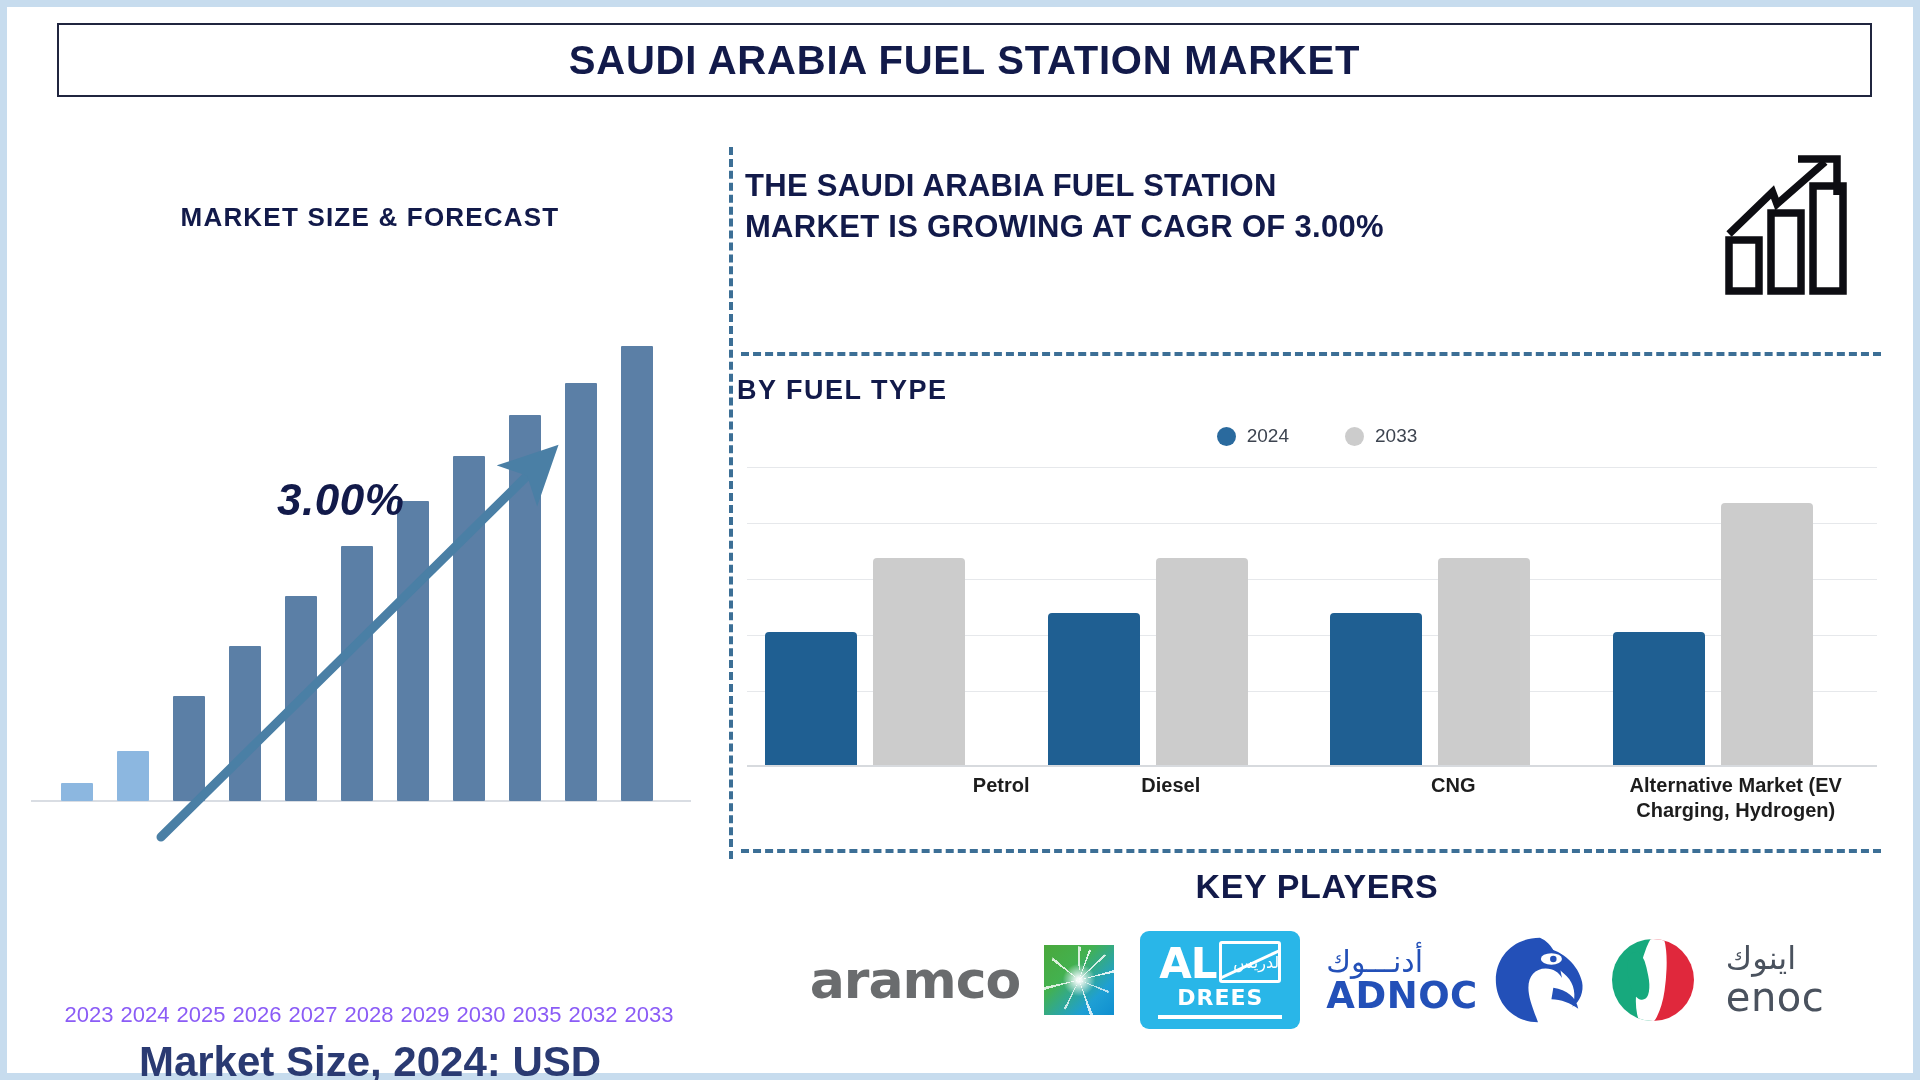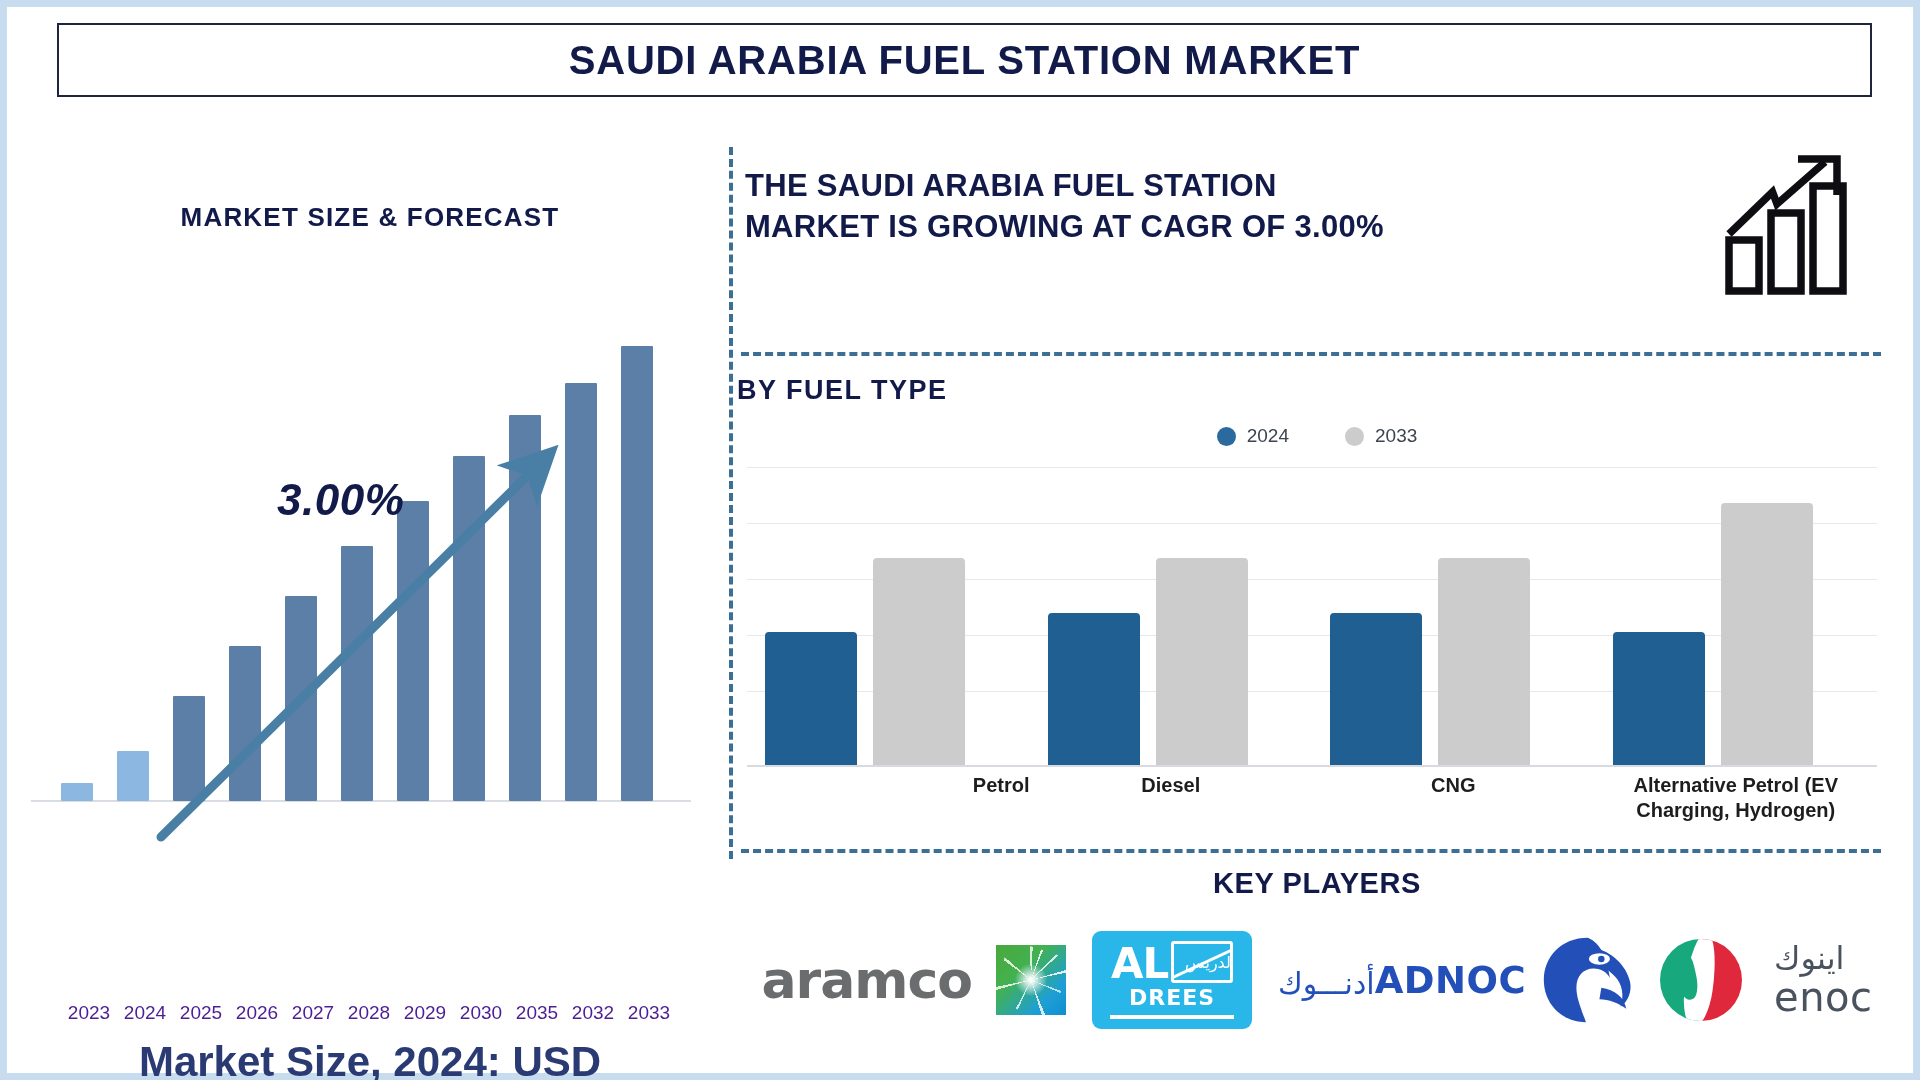--- a/index.html
+++ b/index.html
@@ -82,22 +82,22 @@
   }
   .lyears {
     position: absolute;
     left: 18px; top: 865px;
     width: 660px; height: 28px;
   }
   .lyear {
     position: absolute;
     width: 56px;
     text-align: center;
-    font-size: 19px;
-    color: #4c1d95;
+    font-size: 22px;
+    color: #8b5cf6;
     font-weight: 400;
   }
   .arrow-svg {
     position: absolute;
     left: 0; top: 150px;
     width: 660px; height: 440px;
     pointer-events: none;
   }
   .market-size {
     position: absolute;
@@ -203,21 +203,21 @@
     position: absolute;
     left: 722px; top: 140px;
     width: 0; height: 712px;
     border-left: 4px dashed #3c6f96;
   }
   .key-players {
     position: absolute;
     left: 0; top: 730px;
     width: 1160px;
     text-align: center;
-    font-size: 29px;
+    font-size: 34px;
     font-weight: 800;
     letter-spacing: 0.6px;
     color: #121a4a;
   }
   .logos {
     position: absolute;
     left: 0; top: 778px;
     width: 1160px; height: 130px;
     display: flex; align-items: center; justify-content: center;
     gap: 26px;
@@ -268,21 +268,21 @@
     background:#ffffff; transform: rotate(-25deg);
   }
   .aldrees-badge-ar {
     font-size: 16px; color: #ffffff; font-family: "DejaVu Sans", sans-serif; z-index:2;
   }
   .aldrees-drees { font-size: 22px; font-weight: 800; color:#ffffff; letter-spacing: 1px;
                    font-family: "DejaVu Sans", sans-serif; }
   .aldrees-rule { width: 124px; height: 4px; background:#ffffff; margin-top:3px; }
 
   .adnoc { gap: 12px; }
-  .adnoc-text { display:flex; flex-direction:row; align-items:flex-end; line-height:1; }
+  .adnoc-text { display:flex; flex-direction:column; align-items:flex-start; line-height:1; }
   .adnoc-ar { font-size: 30px; color:#2350b8; font-family:"DejaVu Sans", sans-serif; }
   .adnoc-en { font-size: 37px; font-weight: 800; color:#2350b8; letter-spacing:.5px;
               font-family:"DejaVu Sans", sans-serif; }
   .adnoc-mark { width: 96px; height: 92px; }
 
   .enoc { gap: 32px; }
   .enoc-mark {
     width: 82px; height: 82px; border-radius: 50%;
     background: linear-gradient(90deg,#17a97d 0 48%, #e0283c 48% 100%);
     position: relative; overflow: hidden;
@@ -412,21 +412,21 @@
         </div>
         <div class="rgroup" style="left: 847.5px; width: 282.5px;">
           <div class="rbar" style="left: 18px; height: 133.458px; background: rgb(31, 95, 146);"></div>
           <div class="rbar" style="left: 126px; height: 261.682px; background: rgb(204, 204, 204);"></div>
         </div>
       </div>
     <div class="rlabels" id="fuel-labels">
         <div class="rlabel" style="left: 0px; width: 282.5px; text-align: right;">Petrol</div>
         <div class="rlabel" style="left: 282.5px; width: 282.5px;">Diesel</div>
         <div class="rlabel" style="left: 565px; width: 282.5px;">CNG</div>
-        <div class="rlabel" style="left: 847.5px; width: 282.5px;">Alternative Petrol (EV Charging, Hydrogen)</div>
+        <div class="rlabel" style="left: 847.5px; width: 282.5px;">Alternative Market (EV Charging, Hydrogen)</div>
       </div>
 
     <div class="dashed-bottom"></div>
 
     <div class="key-players">KEY PLAYERS</div>
 
     <div class="logos">
 
       <div class="logo aramco">
         <div class="aramco-word">aramco</div>

